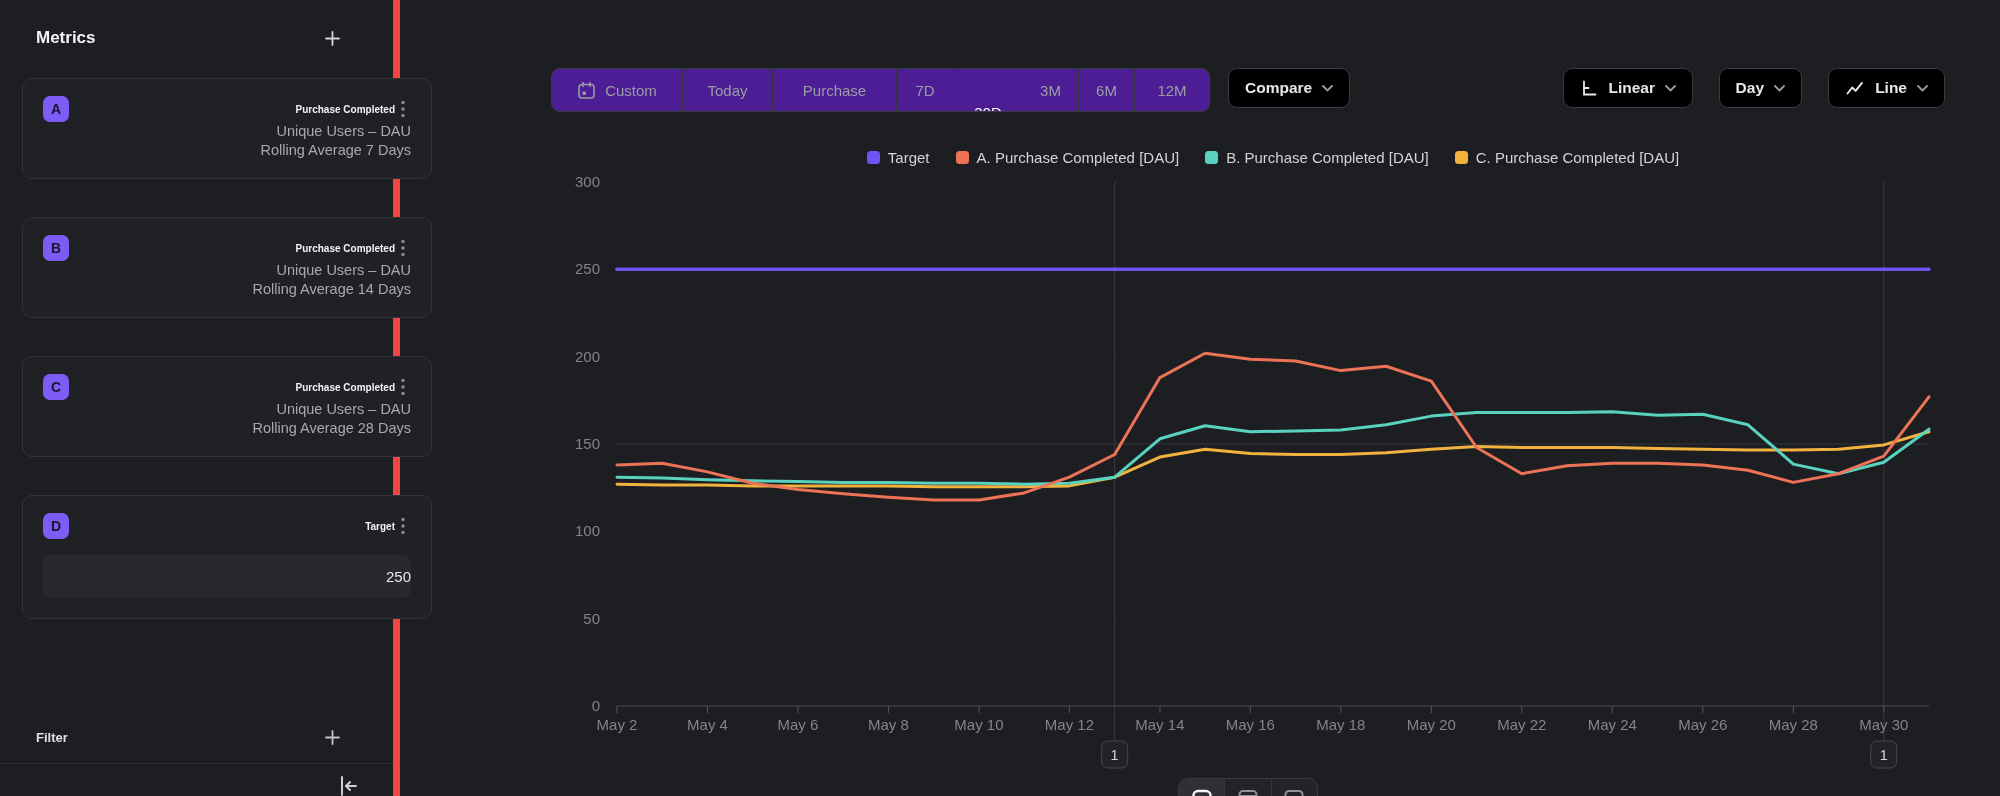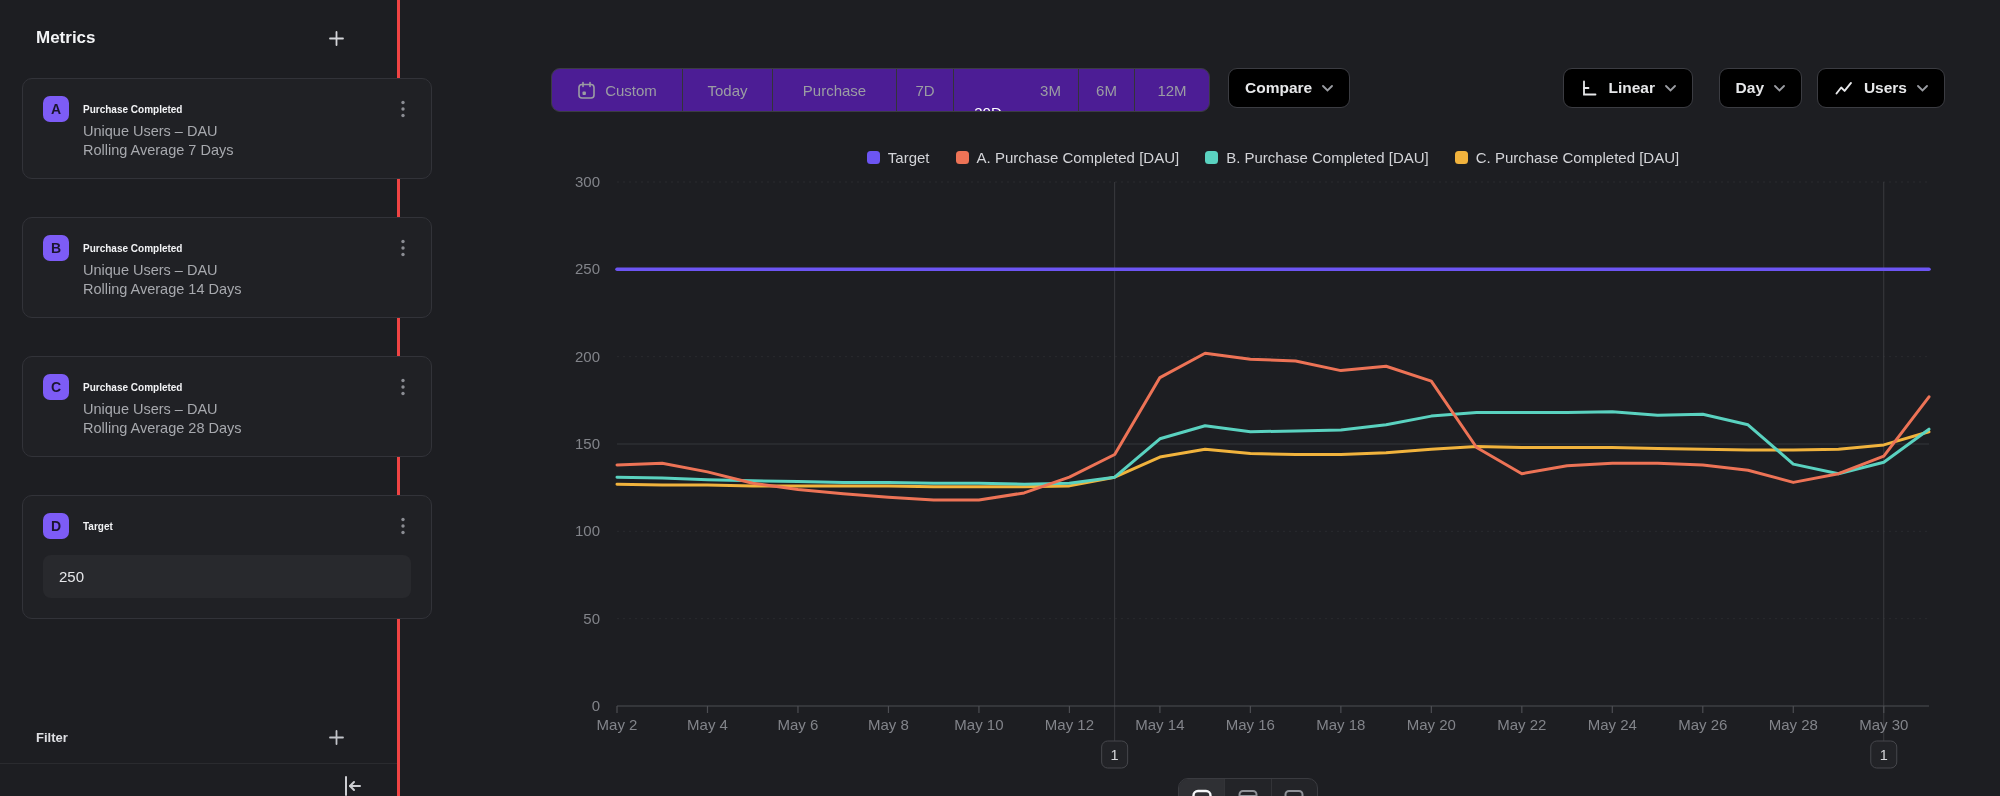--- a/index.html
+++ b/index.html
@@ -4,21 +4,21 @@
 <style>
   * { margin:0; padding:0; box-sizing:border-box; }
   html,body { background:#141518; }
   .app{
     position:relative; width:2000px; height:796px; overflow:hidden;
     background:#1d1e22; font-family:"Liberation Sans", sans-serif;
     color:#f2f3f5; -webkit-font-smoothing:antialiased;
   }
   
   .sidebar{ position:absolute; left:0; top:0; width:400px; height:796px;
-    border-right:3px solid #ef4444; background:#1d1e22; }
+    border-right:7px solid #ef4444; background:#1d1e22;text-align:right; }
   .sidebar-header{ display:flex; align-items:center; justify-content:space-between;
     padding:28px 52px 0 36px; margin-bottom:30px; }
   .sidebar-title{ font-size:17px; font-weight:700; color:#f3f4f6; }
   .icon-btn{ display:inline-flex; align-items:center; justify-content:center; cursor:pointer; }
   .card{ margin:0 28px 38px 22px; width:410px; background:#202125;
     border:1px solid #323339; border-radius:10px; padding:17px 20px 18px 20px; }
   .card-head{ display:flex; align-items:center; }
   .badge{ width:26px; height:26px; border-radius:7px; background:#7d5cf6;
     color:#1b1530; font-size:14px; font-weight:700; display:inline-flex;
     align-items:center; justify-content:center; flex:none; }
@@ -206,21 +206,21 @@
     <div class="toolbar-btn" style="right:198px">
       <span>Day</span>
       <svg width="11" height="7" viewBox="0 0 11 7" fill="none" stroke="#9b9da3" stroke-width="1.8" stroke-linecap="round">
           <path d="M1 1l4.5 4.5L10 1"></path>
         </svg>
     </div>
     <div class="toolbar-btn" style="right:55px">
       <svg width="20" height="18" viewBox="0 0 20 18" fill="none" stroke="#e7e8ea" stroke-width="1.9" stroke-linecap="round" stroke-linejoin="round">
           <path d="M2.5 14.5l4.7-6 3.4 3.4 6.4-8"></path>
         </svg>
-      <span>Users</span>
+      <span>Line</span>
       <svg width="11" height="7" viewBox="0 0 11 7" fill="none" stroke="#9b9da3" stroke-width="1.8" stroke-linecap="round">
           <path d="M1 1l4.5 4.5L10 1"></path>
         </svg>
     </div>
 
     <div class="legend" id="legend">
         <div class="legend-item">
           <span class="swatch" style="background: rgb(108, 85, 243);"></span>
           <span>Target</span>
         </div>

